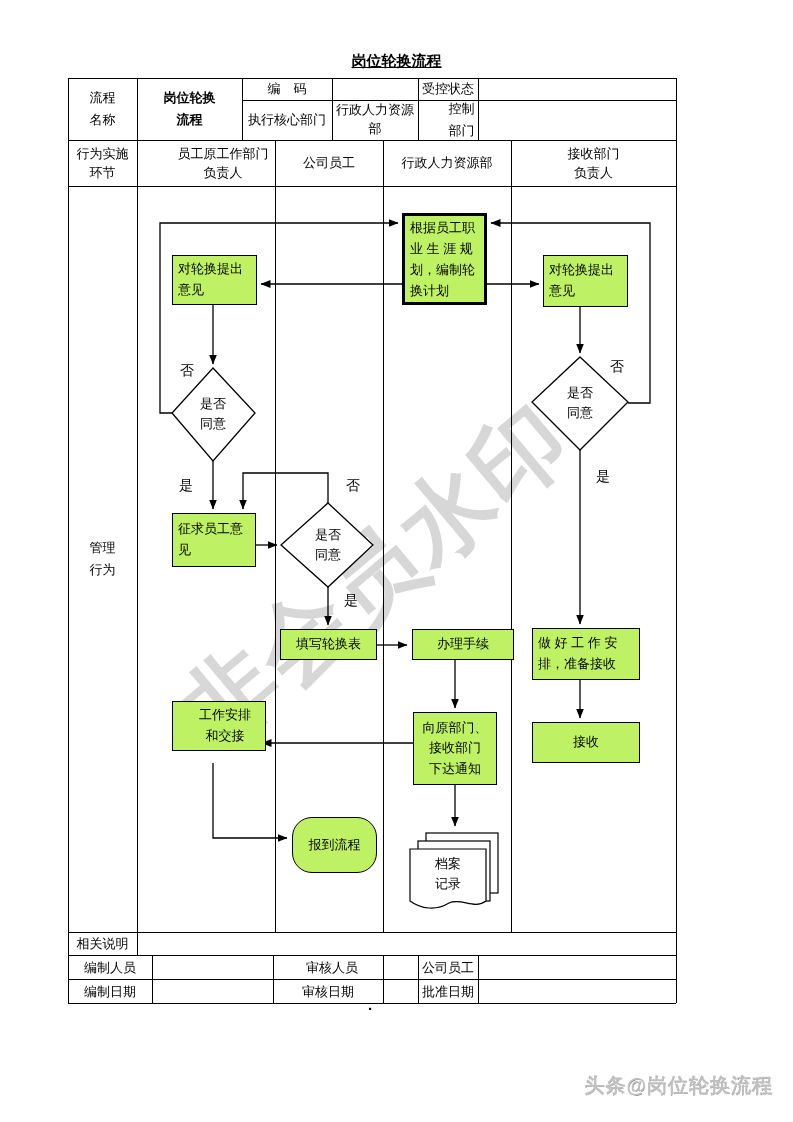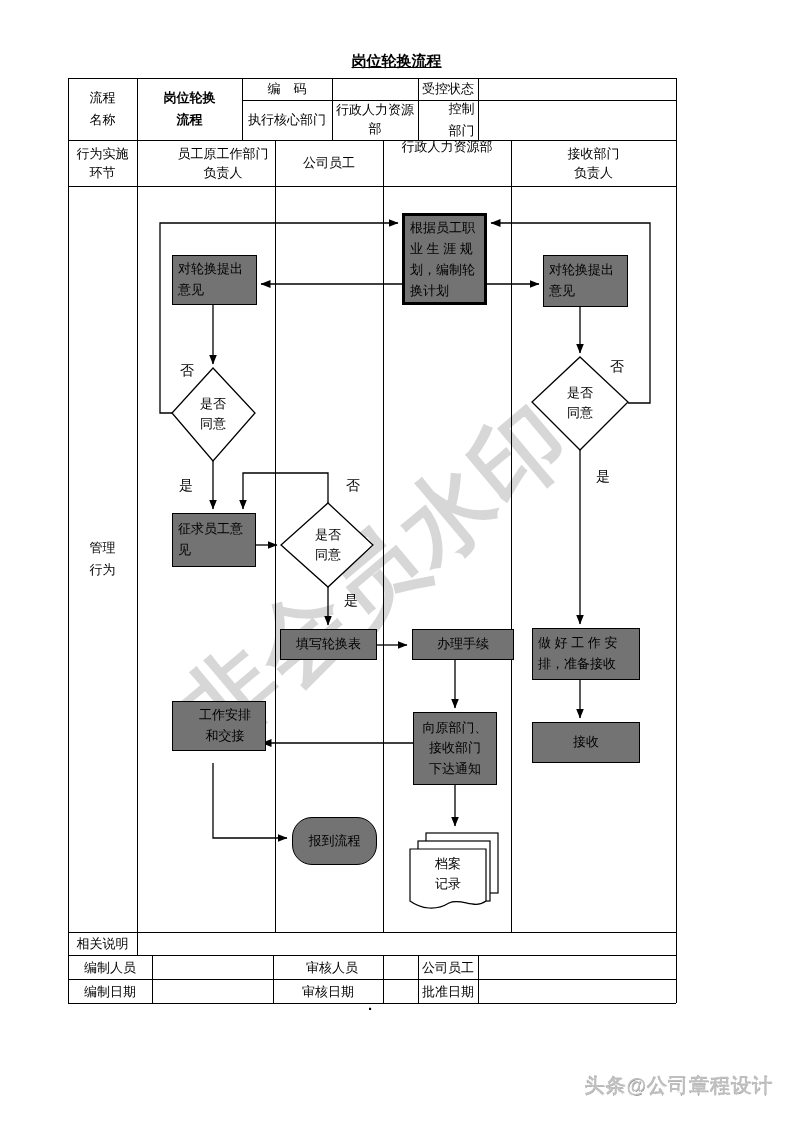--- a/index.html
+++ b/index.html
@@ -7,21 +7,21 @@
     position:relative; width:793px; height:1122px; background:#ffffff;
     font-family:"Liberation Sans","DejaVu Sans",sans-serif; color:#000;
     overflow:hidden;
   }
   .cell {
     position:absolute; display:flex; align-items:center; justify-content:center;
     text-align:center; white-space:pre-line; font-size:13px; line-height:1.7;
     z-index:3; box-sizing:border-box;
   }
   .fbox {
-    position:absolute; background:#737373; border:1px solid #000;
+    position:absolute; background:#bef264; border:1px solid #000;
     display:flex; align-items:center; justify-content:center;
     text-align:center; white-space:pre-line; font-size:13px; line-height:1.6;
     z-index:3; box-sizing:border-box;
   }
   .fbox.leftalign { justify-content:flex-start; text-align:left; padding:2px 5px; }
   .dtext {
     position:absolute; display:flex; align-items:center; justify-content:center;
     text-align:center; white-space:pre-line; font-size:13px; line-height:1.55; z-index:3;
   }
   .lbl { position:absolute; width:20px; font-size:14px; text-align:center; z-index:3; }
@@ -126,21 +126,21 @@
   <div class="cell" style="left:242px;top:100px;width:90px;height:40px;">执行核心部门</div>
   <div class="cell" style="left:332px;top:100px;width:86px;height:40px;line-height:1.45;">行政人力资源
 部</div>
   <div class="cell" style="left:418px;top:100px;width:60px;height:40px;padding-left:27px;">控制部门</div>
 
   <div class="cell" style="left:68px;top:140px;width:69px;height:46px;line-height:1.5;">行为实施
 环节</div>
   <div class="cell" style="left:154px;top:140px;width:138px;height:46px;line-height:1.5;">员工原工作部门
 负责人</div>
   <div class="cell" style="left:275px;top:140px;width:108px;height:46px;">公司员工</div>
-  <div class="cell" style="left:383px;top:124px;width:128px;height:46px;">行政人力资源部</div>
+  <div class="cell" style="left:383px;top:140px;width:128px;height:46px;">行政人力资源部</div>
   <div class="cell" style="left:511px;top:140px;width:165px;height:46px;line-height:1.5;">接收部门
 负责人</div>
 
   <div class="cell" style="left:68px;top:186px;width:69px;height:746px;">管理
 行为</div>
 
   <div class="fbox leftalign" style="left:402px;top:213px;width:85px;height:92px;border-width:3px;line-height:21px;padding:1px 5px;">根据员工职
 业 生 涯 规
 划，编制轮
 换计划</div>
@@ -148,21 +148,21 @@
 意见</div>
   <div class="fbox leftalign" style="left:172px;top:513px;width:84px;height:54px;">征求员工意
 见</div>
   <div class="fbox" style="left:280px;top:629px;width:97px;height:31px;">填写轮换表</div>
   <div class="fbox" style="left:412px;top:629px;width:102px;height:31px;">办理手续</div>
   <div class="fbox" style="left:413px;top:712px;width:84px;height:73px;line-height:1.55;">向原部门、
 接收部门
 下达通知</div>
   <div class="fbox" style="left:172px;top:701px;width:94px;height:50px;padding-left:12px;">工作安排
 和交接</div>
-  <div class="fbox" style="left:292px;top:817px;width:85px;height:48px;border-radius:20px;border-width:1.5px;">报到流程</div>
+  <div class="fbox" style="left:292px;top:817px;width:85px;height:56px;border-radius:20px;border-width:1.5px;">报到流程</div>
   <div class="fbox leftalign" style="left:543px;top:255px;width:85px;height:52px;">对轮换提出
 意见</div>
   <div class="fbox leftalign" style="left:532px;top:628px;width:108px;height:52px;">做 好 工 作 安
 排，准备接收</div>
   <div class="fbox" style="left:532px;top:722px;width:108px;height:41px;">接收</div>
   <div class="dtext" style="left:410px;top:852px;width:76px;height:44px;">档案
 记录</div>
 
   <div class="dtext" style="left:183px;top:391px;width:60px;height:46px;">是否
 同意</div>
@@ -189,15 +189,15 @@
   <div class="cell" style="left:478px;top:955px;width:198px;height:24px;"></div>
 
   <div class="cell" style="left:68px;top:979px;width:84px;height:24px;line-height:1;">编制日期</div>
   <div class="cell" style="left:152px;top:979px;width:121px;height:24px;"></div>
   <div class="cell" style="left:273px;top:979px;width:110px;height:24px;line-height:1;">审核日期</div>
   <div class="cell" style="left:383px;top:979px;width:35px;height:24px;"></div>
   <div class="cell" style="left:418px;top:979px;width:60px;height:24px;line-height:1;">批准日期</div>
   <div class="cell" style="left:478px;top:979px;width:198px;height:24px;"></div>
 
   <div id="period">.</div>
-  <div id="credit">头条@公司章程设计</div>
+  <div id="credit">头条@岗位轮换流程</div>
 
 </div>
 
 </body></html>

